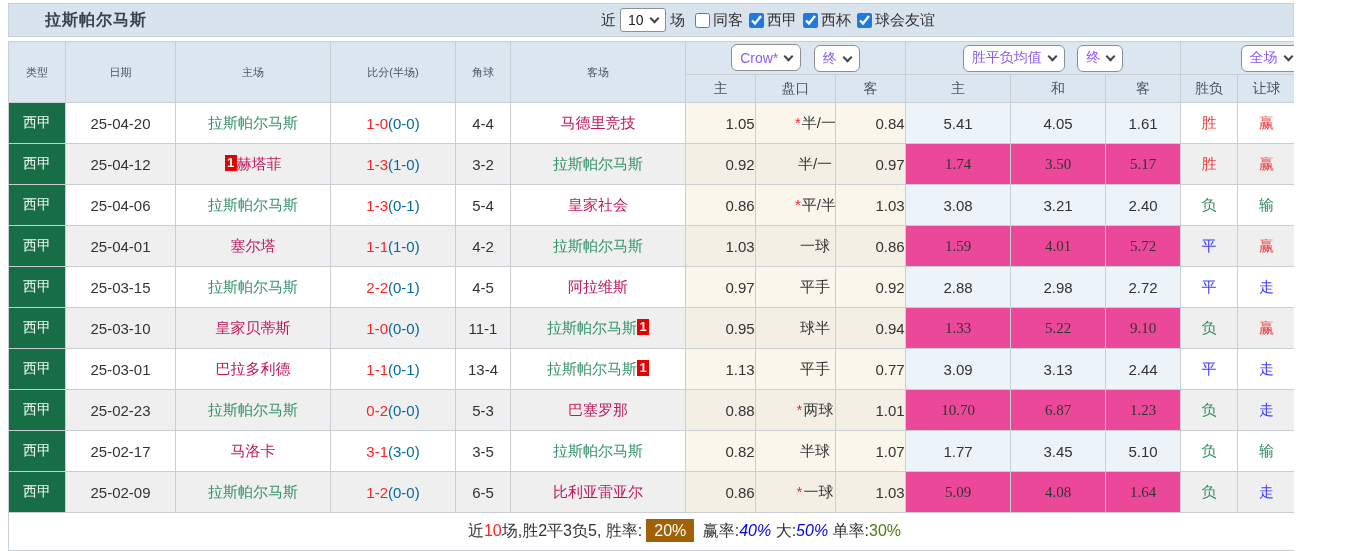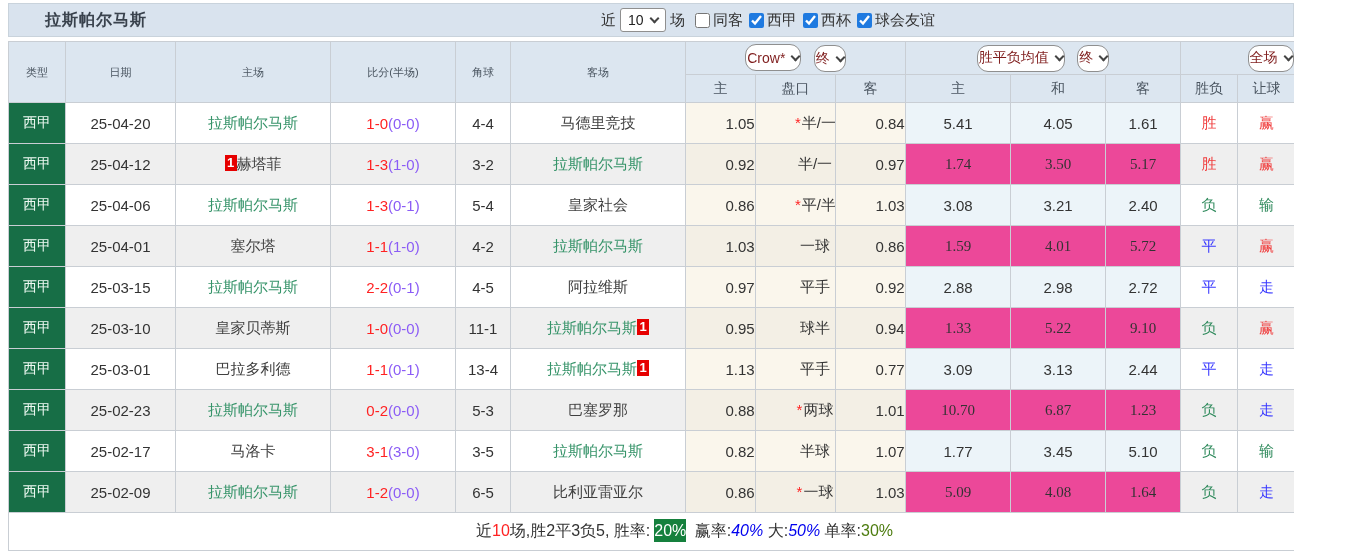--- a/index.html
+++ b/index.html
@@ -27,49 +27,49 @@
   
   table { border-collapse:collapse; table-layout:fixed; margin-left:8px; width:1352px;
           margin-top:4px; }
   th, td { border:1px solid #c9ced4; text-align:center; vertical-align:middle; overflow:hidden;
            white-space:nowrap; }
   thead th { background:#dce6f0; font-weight:normal; color:#4a5560; }
   .selrow th { height:33px; }
   .subrow th { height:28px; font-size:14px; }
   .leftcol { font-size:11px; }
   .hdrsel { display:inline-flex; align-items:center; justify-content:space-between;
-            background:#fff; border:1px solid #8f8f8f; border-radius:11px; height:27px;
-            font-size:14px; color:#7f1d1d; padding:2px 1px; margin:0 4px; cursor:pointer; }
+            background:#fff; border:1px solid #8f8f8f; border-radius:6px; height:27px;
+            font-size:14px; color:#8b5cf6; padding:2px 8px; margin:0 4px; cursor:pointer; }
 
   tbody td { height:41px; font-size:15px; color:#333; }
   tbody tr.even td { background:#efefef; }
   tbody tr.odd  td { background:#ffffff; }
   td.league { background:#176e46 !important; color:#eef9f2; font-size:14px; }
   tbody tr.even td.cream, tbody tr.odd td.cream { background:#faf6ec;padding-left:39px; }
   tbody tr.even td.pblue, tbody tr.odd td.pblue { background:#ecf4f9; }
   tbody tr.even td.cream { background:#f3efe5; }
   tbody tr.even td.pblue { background:#ec4899;font-family:Liberation Serif, serif; }
   .t-green { color:#37946a; }
-  .t-dark  { color:#404040; }
+  .t-dark  { color:#be185d; }
   .ft { color:#ff2222; }
-  .ht { color:#8b5cf6; }
+  .ht { color:#0369a1; }
   .star { color:#ff2222; margin-right:1px; }
   .card { display:inline-block; background:#e60000; color:#fff; font-size:13px; font-weight:bold;
           line-height:16px; min-width:12px; padding:0 2px; vertical-align:2px; }
   .c-red   { color:#f03c3c; }
   .c-blue  { color:#3a3aff; }
   .c-green { color:#2f8a5c; }
 
   
   tfoot td { height:38px; background:#fff; font-size:16px; color:#333; border-top:1px solid #c9ced4; }
   .seg-plain { color:#333; }
   .seg-red   { color:#ff2222; }
   .seg-blue  { color:#0000ee;font-style:italic; }
   .seg-green { color:#4d7c0f; }
-  .seg-badge { background:#15803d; color:#fff; padding:3px 0; margin:0 4px; }
+  .seg-badge { background:#a16207; color:#fff; padding:3px 8px; margin:0 4px; }
 </style>
 </head>
 <body>
 
 <div class="page">
 
   <div class="titlebar">
     <span class="title">拉斯帕尔马斯</span>
     <span class="controls">
       <span>近</span>

